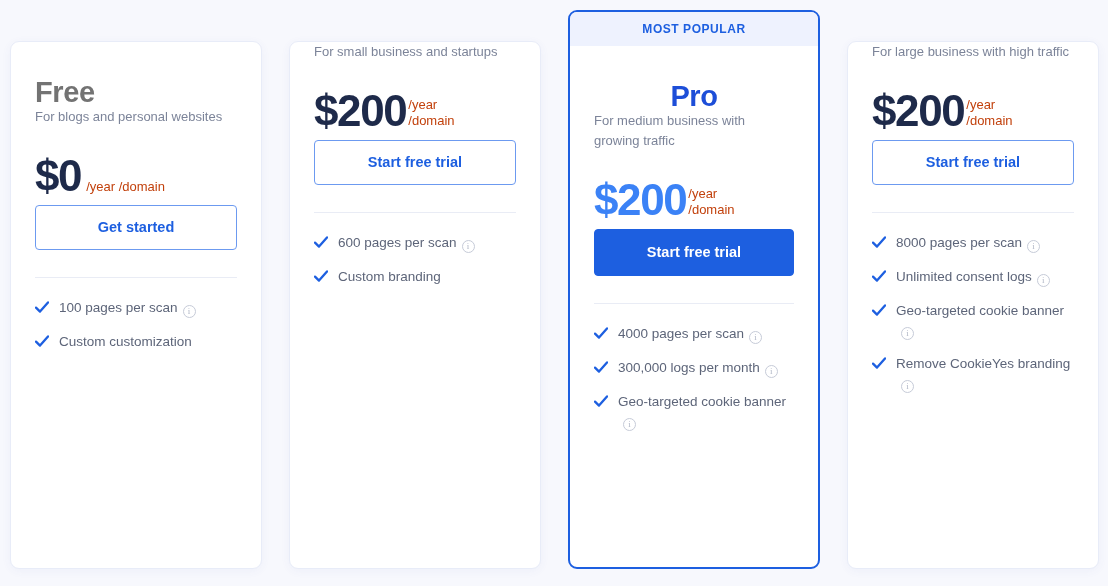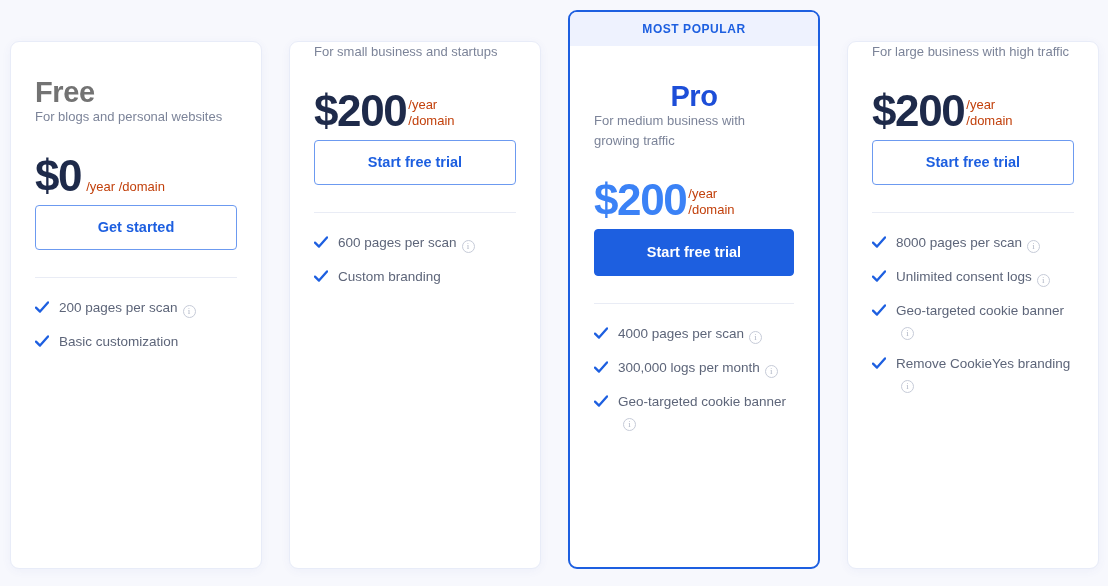--- a/index.html
+++ b/index.html
@@ -205,29 +205,29 @@
         </div>
         <button class="cta-button">Get started</button>
         <div class="divider"></div>
         <ul class="feature-list">
           <li class="feature-item">
             <span class="check-icon">
               <svg width="14" height="18" viewBox="0 0 14 18" xmlns="http://www.w3.org/2000/svg">
                 <path d="M1 9.6 L5 13.6 L13 4.4" fill="none" stroke="#1d5fe0" stroke-width="2.3" stroke-linecap="round" stroke-linejoin="round"></path>
               </svg>
             </span>
-            <span class="feature-text"><span>200 pages per scan</span><i class="info-icon">i</i></span>
-          </li>
-          <li class="feature-item">
-            <span class="check-icon">
-              <svg width="14" height="18" viewBox="0 0 14 18" xmlns="http://www.w3.org/2000/svg">
-                <path d="M1 9.6 L5 13.6 L13 4.4" fill="none" stroke="#1d5fe0" stroke-width="2.3" stroke-linecap="round" stroke-linejoin="round"></path>
-              </svg>
-            </span>
-            <span class="feature-text"><span>Basic customization</span></span>
+            <span class="feature-text"><span>100 pages per scan</span><i class="info-icon">i</i></span>
+          </li>
+          <li class="feature-item">
+            <span class="check-icon">
+              <svg width="14" height="18" viewBox="0 0 14 18" xmlns="http://www.w3.org/2000/svg">
+                <path d="M1 9.6 L5 13.6 L13 4.4" fill="none" stroke="#1d5fe0" stroke-width="2.3" stroke-linecap="round" stroke-linejoin="round"></path>
+              </svg>
+            </span>
+            <span class="feature-text"><span>Custom customization</span></span>
           </li>
         </ul>
       </div>
     </div>
     <div class="plan-card">
       <div>
         <p class="plan-desc">For small business
 and startups</p>
         <div class="price-row">
           <span class="price-amount">$200</span>

